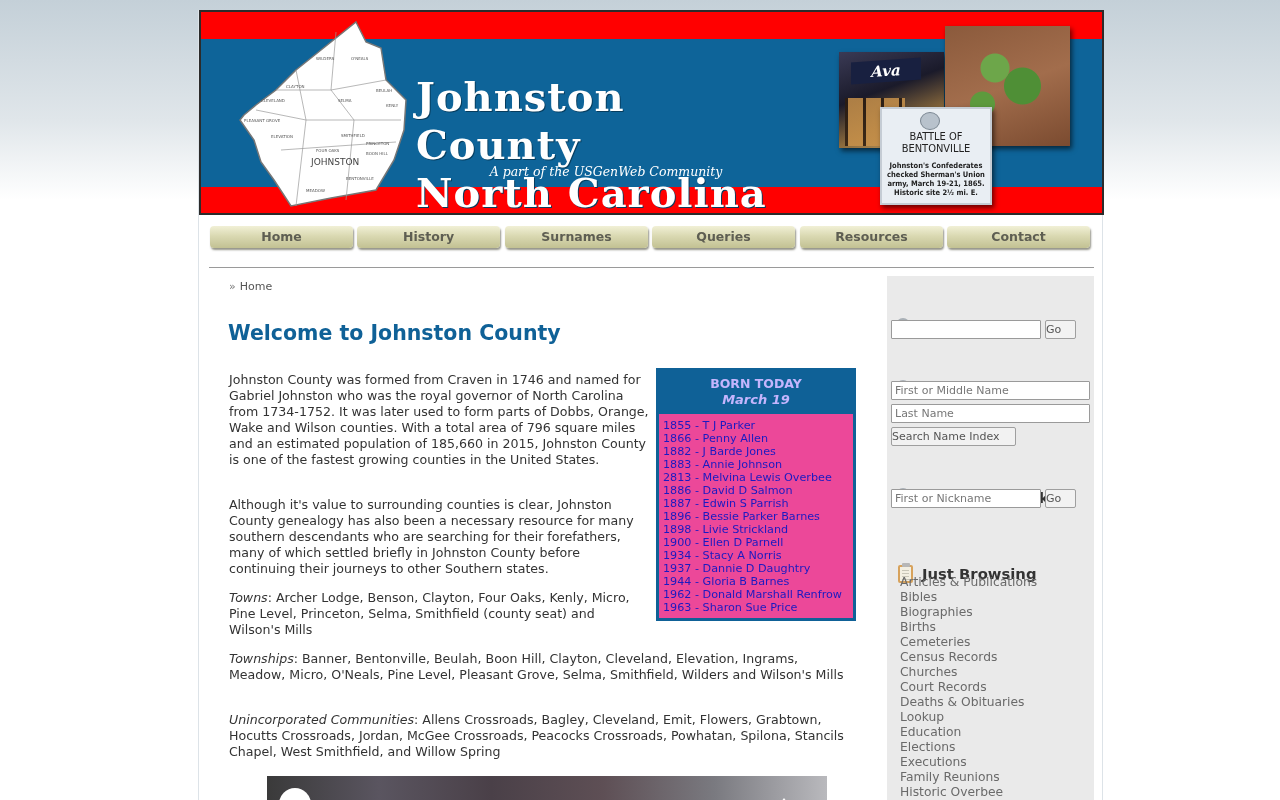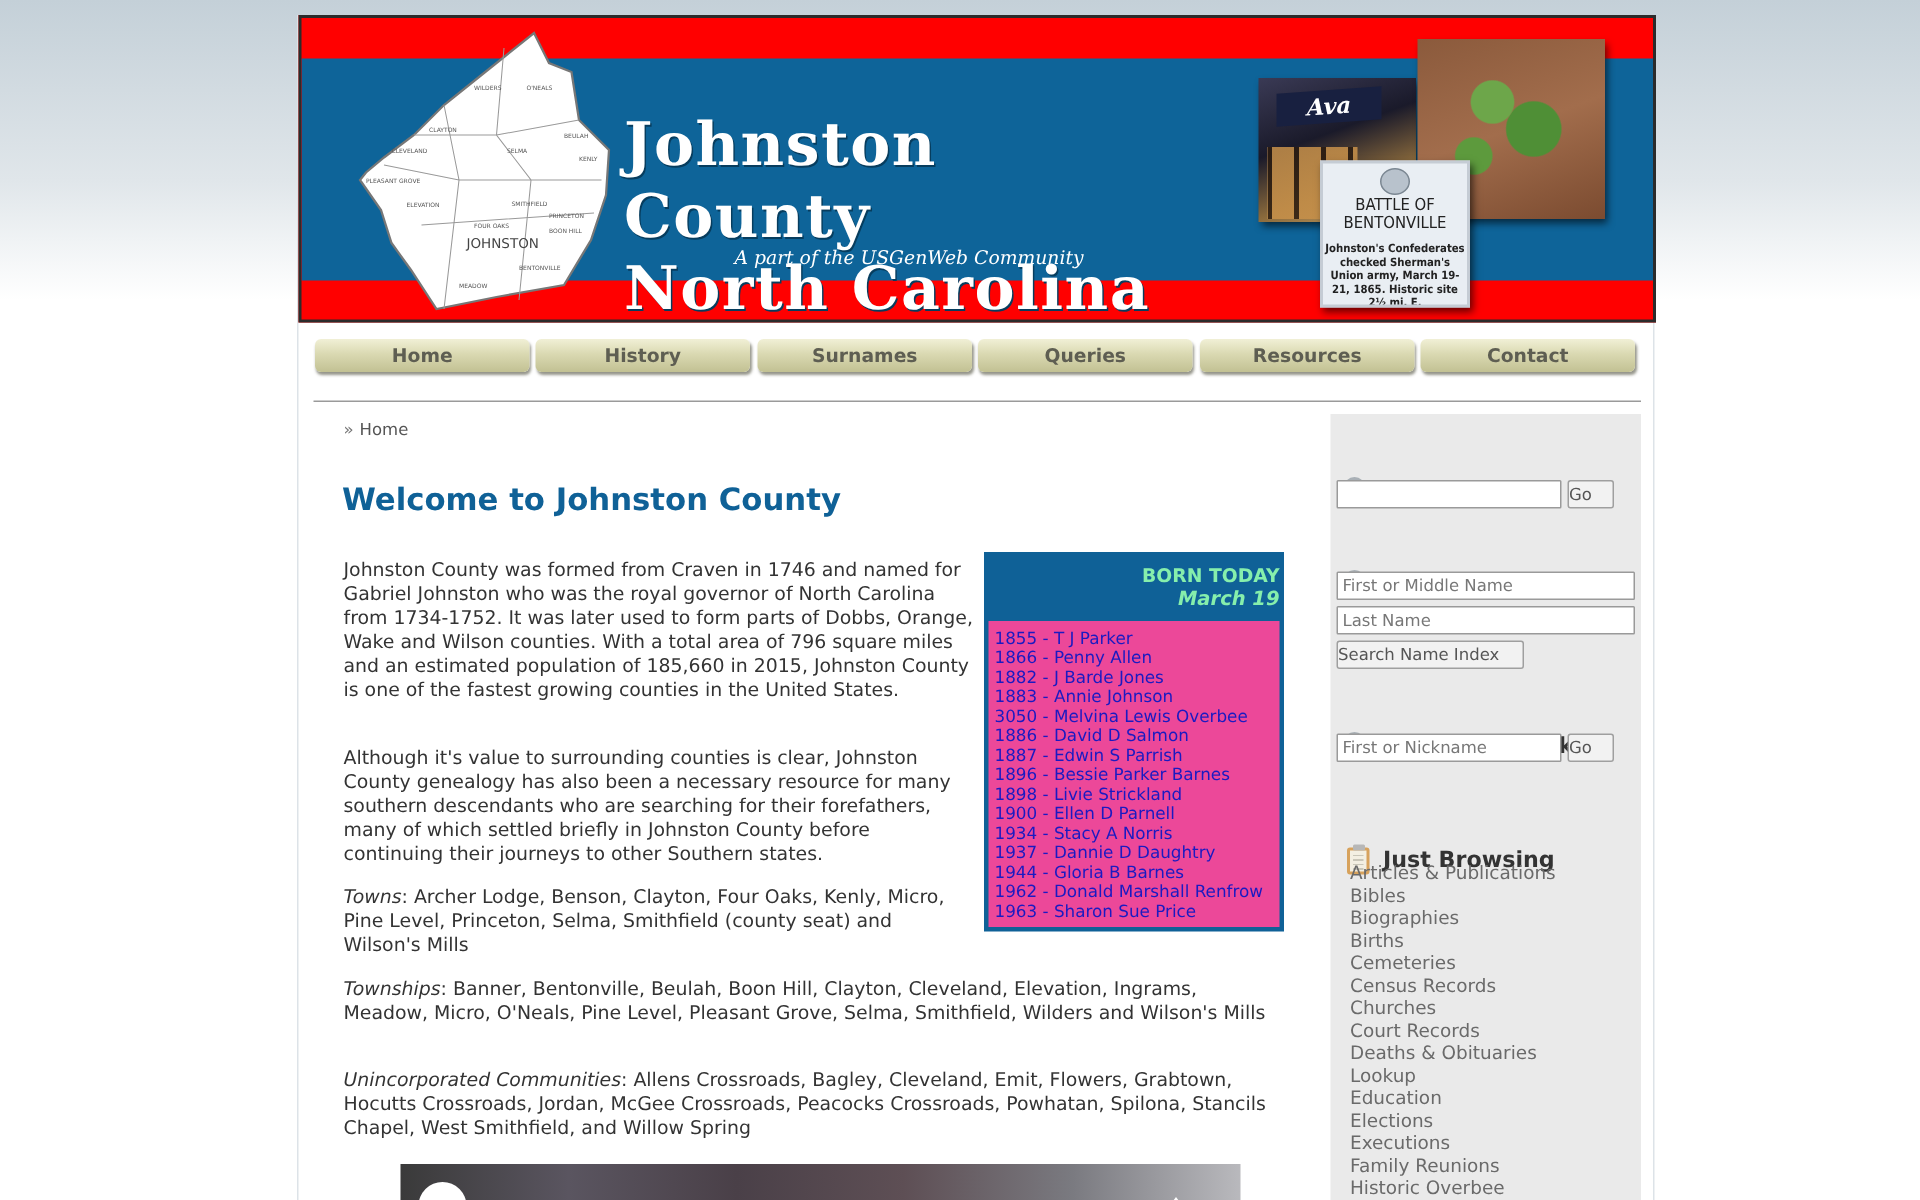--- a/index.html
+++ b/index.html
@@ -45,21 +45,21 @@
   .photo-ava .sign { position: absolute; left: 12px; top: 8px; width: 70px; height: 22px;
     background: #182040; color: #fff; font-family: "DejaVu Serif", serif; font-style: italic; font-weight: bold;
     font-size: 15px; text-align: center; line-height: 22px; transform: skewY(-4deg); }
   .photo-ava .door { position: absolute; left: 6px; top: 46px; width: 60px; height: 48px;
     background: repeating-linear-gradient(90deg, #2b1c10 0 3px, #c8914a 3px 18px); opacity: .85; }
   .photo-tobacco { left: 744px; top: 14px; width: 125px; height: 120px;
     background: radial-gradient(circle at 40% 35%, #6da64a 0 14px, transparent 15px),
                 radial-gradient(circle at 62% 50%, #4f8f36 0 18px, transparent 19px),
                 radial-gradient(circle at 30% 65%, #5d9a3d 0 12px, transparent 13px),
                 linear-gradient(160deg, #8b5a3c 0%, #a26d4c 50%, #7b4b30 100%); }
-  .photo-marker { left: 679px; top: 95px; width: 100px; height: 98px;
+  .photo-marker { left: 679px; top: 95px; width: 112px; height: 98px;
     background: #e9eef3; border: 2px solid #c5ccd4; text-align: center; color: #222;
     font-family: "DejaVu Sans Condensed", "DejaVu Sans", sans-serif; }
   .photo-marker .t1 { font-size: 11px; line-height: 12px; margin-top: 22px; }
   .photo-marker .t2 { font-size: 7.5px; line-height: 9px; margin-top: 6px; font-weight: bold; }
   .photo-marker .emb { position: absolute; left: 38px; top: 3px; width: 20px; height: 18px; border-radius: 50%;
     background: #b8c2cc; border: 1px solid #7b8792; }
 
   
   .nav { position: absolute; left: 11px; top: 216px; width: 882px; height: 24px; }
   .nav-btn {
@@ -81,21 +81,21 @@
   .p1 { top: 362px; width: 420px; }
   .p2 { top: 487px; width: 420px; }
   .p3 { top: 580px; width: 420px; }
   .p4 { top: 641px; width: 625px; }
   .p5 { top: 702px; width: 625px; }
 
   .born {
     position: absolute; left: 457px; top: 358px; width: 200px; height: 253px;
     background: #0f6197; padding: 3px;
   }
-  .born-head { color: #86efac; text-align: right; font-weight: bold; font-size: 12.5px; line-height: 16px; padding-top: 5px; height: 43px; }
+  .born-head { color: #c4b5fd; text-align: center; font-weight: bold; font-size: 12.5px; line-height: 16px; padding-top: 5px; height: 43px; }
   .born-head .date { font-style: italic; font-size: 13px; }
   .born-list { background: #ec4899; height: 204px; padding: 5px 0 0 4px; }
   .born-item { display: block; font-size: 11.2px; line-height: 13px; color: #1a1ac2; text-decoration: none; white-space: nowrap; }
 
   .photo-bottom {
     position: absolute; left: 68px; top: 766px; width: 560px; height: 40px;
     background: linear-gradient(90deg, #3a3a3a 0%, #5a5560 20%, #4a4048 40%, #5e4f55 60%, #7a7a80 80%, #b9b9bd 100%);
   }
   .photo-bottom .ctl-l { position: absolute; left: 12px; top: 12px; width: 32px; height: 32px; border-radius: 50%; background: #fff; }
   .photo-bottom .ctl-r { position: absolute; right: 34px; top: 22px; width: 0; height: 0;
@@ -199,21 +199,21 @@
   <div class="born">
     <div class="born-head">
       <div>BORN TODAY</div>
       <div class="date">March 19</div>
     </div>
     <div class="born-list">
       <a class="born-item">1855 - T J Parker</a>
       <a class="born-item">1866 - Penny Allen</a>
       <a class="born-item">1882 - J Barde Jones</a>
       <a class="born-item">1883 - Annie Johnson</a>
-      <a class="born-item">3050 - Melvina Lewis Overbee</a>
+      <a class="born-item">2813 - Melvina Lewis Overbee</a>
       <a class="born-item">1886 - David D Salmon</a>
       <a class="born-item">1887 - Edwin S Parrish</a>
       <a class="born-item">1896 - Bessie Parker Barnes</a>
       <a class="born-item">1898 - Livie Strickland</a>
       <a class="born-item">1900 - Ellen D Parnell</a>
       <a class="born-item">1934 - Stacy A Norris</a>
       <a class="born-item">1937 - Dannie D Daughtry</a>
       <a class="born-item">1944 - Gloria B Barnes</a>
       <a class="born-item">1962 - Donald Marshall Renfrow</a>
       <a class="born-item">1963 - Sharon Sue Price</a>

